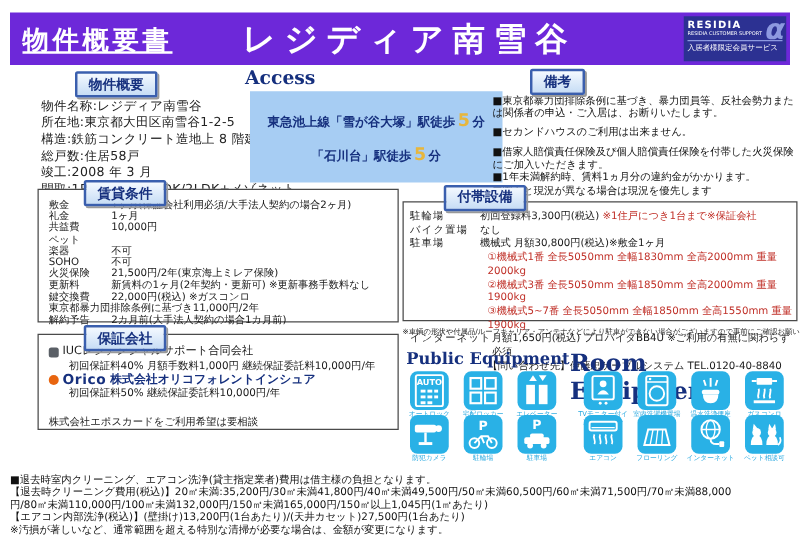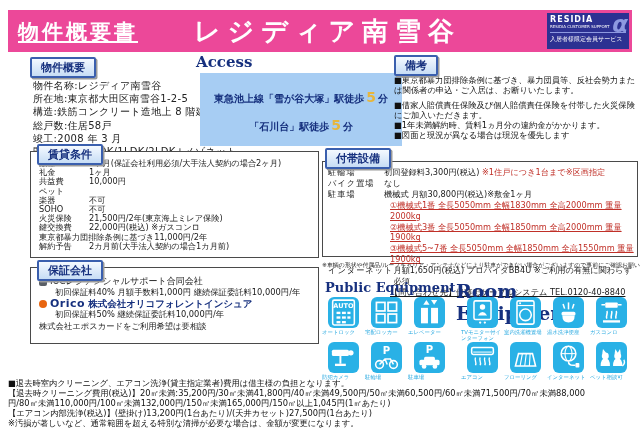--- a/index.html
+++ b/index.html
@@ -1,36 +1,36 @@
 <!DOCTYPE html>
 <html><head>
 <meta charset="utf-8">
 <style>
   html,body{margin:0;padding:0;}
   .page{position:relative;width:640px;height:443px;background:#ffffff;overflow:hidden;
         font-family:"DejaVu Sans","Liberation Sans",sans-serif;color:#1a1a1a;}
   .abs{position:absolute;}
 
   
-  .header{left:8px;top:10px;width:624px;height:42px;background:#ec4899;}
+  .header{left:8px;top:10px;width:624px;height:42px;background:#6d28d9;}
   .doc-title{left:10px;top:8px;font-size:21px;font-weight:bold;color:#ffffff;
              letter-spacing:3px;text-decoration:underline;}
   .prop-title{left:186px;top:4px;font-size:26px;font-weight:bold;color:#ffffff;letter-spacing:7px;}
   .logo{right:3px;top:3px;width:82px;height:36px;background:#2c3192;color:#ffffff;
         padding:2px 3px;box-sizing:border-box;overflow:hidden;}
   .logo-brand{font-size:8px;font-weight:bold;letter-spacing:1px;line-height:9px;}
   .logo-sub{font-size:4px;line-height:5px;}
   .logo-alpha{position:absolute;right:1px;top:-2px;font-size:23px;font-style:italic;
               font-weight:bold;color:#8d99e0;}
   .logo-tag{font-size:6px;line-height:8px;margin-top:3px;border-top:1px solid #8d99e0;padding-top:2px;}
 
   
   .tab{position:absolute;background:linear-gradient(180deg,#f4f9ff,#c7ddf5);
        border:2px solid #3a5fae;border-radius:2px;color:#16307e;font-weight:bold;
-       font-size:11px;line-height:1;padding:3px 9px;box-shadow:1.5px 1.5px 0 #9a9a9a;z-index:3;}
+       font-size:11px;line-height:1;padding:3px 9px;box-shadow:1.5px 1.5px 0 #9a9a9a;z-index:3;margin-left:30px;}
 
   
   .ov-lines{left:33px;top:79px;font-size:10px;line-height:13.2px;letter-spacing:0.3px;color:#222;}
 
   
   .serif-h{font-family:"DejaVu Serif","Liberation Serif",serif;color:#16307e;font-weight:bold;}
   .access-h{left:196px;top:53px;font-size:15px;}
   .access-box{left:200px;top:73px;width:202px;height:73px;background:#a7cdf3;
               text-align:center;color:#16307e;font-weight:bold;font-size:10px;}
   .access-line1{margin-top:16px;}
@@ -49,38 +49,38 @@
   .r-row{display:flex;font-size:8.2px;line-height:9.2px;}
   .r-label{min-width:50px;flex-shrink:0;}
   .guar-box{left:30px;top:267px;width:289px;height:77px;}
   .guar-inner{padding:8px 4px 0 8px;font-size:8.3px;line-height:11px;}
   .g-ind{padding-left:16px;}
   .g-co1{display:flex;align-items:center;gap:3px;font-size:9px;}
   .iuc-mark{display:inline-block;width:8px;height:8px;background:#5a5f66;border-radius:2px;}
   .g-co2{display:flex;align-items:center;gap:3px;font-size:9.5px;font-weight:bold;color:#16307e;}
   .orico-dot{display:inline-block;width:8px;height:8px;background:#e8650f;border-radius:50%;}
   .orico-word{font-size:11px;font-weight:bold;color:#16307e;letter-spacing:0.5px;}
-  .g-epos{margin-top:1px;color:#222;}
+  .g-epos{margin-top:12px;color:#222;}
 
   
   .equip-box{left:322px;top:161px;width:316px;height:96px;}
   .equip-rows{padding:5px 3px 0 5px;}
   .e-row{display:flex;font-size:8.2px;line-height:10.9px;}
   .e-label{min-width:56px;flex-shrink:0;letter-spacing:1px;}
   .red{color:#c03028;}
-  .e-detail{padding-left:62px;font-size:8.2px;line-height:10.9px;text-decoration:underline;}
+  .e-detail{padding-left:62px;font-size:8.2px;line-height:10.9px;}
   .equip-note{left:322px;top:261px;width:318px;font-size:5.9px;color:#222;white-space:nowrap;}
 
   
   .pub-h{left:325px;top:280px;font-size:13px;}
   .room-h{left:456px;top:280px;font-size:19px;}
   .grid{position:absolute;display:grid;}
   .pub-grid{left:322px;top:297px;grid-template-columns:repeat(3,43px);}
   .room-grid{left:461px;top:297px;grid-template-columns:repeat(4,43px);}
-  .cell{width:43px;height:45px;}
+  .cell{width:43px;height:35px;text-align:center;}
   .tile{width:31px;height:31px;margin:0 auto;background:#29b1e6;border-radius:6px;
         display:flex;align-items:center;justify-content:center;}
   .tile svg{display:block;}
   .cell-label{font-size:5.4px;line-height:6px;color:#29a9e0;margin-top:1px;}
 
   
   .footer{left:8px;top:379px;width:586px;font-size:8.3px;line-height:9.9px;color:#111;}
   .f-air{margin-top:0.5px;}
 </style>
 </head>
@@ -111,20 +111,21 @@
 
   <div class="abs serif-h access-h">Access</div>
   <div class="abs access-box">
     <div class="access-line1"><span>東急池上線「雪が谷大塚」駅徒歩</span><span class="min-num">5</span><span>分</span></div>
     <div class="access-line2"><span>「石川台」駅徒歩</span><span class="min-num">5</span><span>分</span></div>
   </div>
 
   <div class="tab" style="left:394px;top:55px;">備考</div>
   <div class="abs remarks">
     <div class="remark-gap-a">■東京都暴力団排除条例に基づき、暴力団員等、反社会勢力または関係者の申込・ご入居は、お断りいたします。</div>
+    <div class="remark-gap-b">■セカンドハウスのご利用は出来ません。</div>
     <div>■借家人賠償責任保険及び個人賠償責任保険を付帯した火災保険にご加入いただきます。</div>
     <div>■1年未満解約時、賃料1ヵ月分の違約金がかかります。</div>
     <div>■図面と現況が異なる場合は現況を優先します</div>
   </div>
 
   <div class="tab" style="left:37px;top:144px;">賃貸条件</div>
   <div class="box rental-box">
     <div class="rental-rows">
       <div class="r-row">
           <span class="r-label">敷金</span>
@@ -145,20 +146,24 @@
           <span class="r-label">楽器</span>
           <span>不可</span>
         </div>
       <div class="r-row">
           <span class="r-label">SOHO</span>
           <span>不可</span>
         </div>
       <div class="r-row">
           <span class="r-label">火災保険</span>
           <span>21,500円/2年(東京海上ミレア保険)</span>
+        </div>
+      <div class="r-row">
+          <span class="r-label">更新料</span>
+          <span>新賃料の1ヶ月(2年契約・更新可) ※更新事務手数料なし</span>
         </div>
       <div class="r-row">
           <span class="r-label">鍵交換費</span>
           <span>22,000円(税込) ※ガスコンロ</span>
         </div>
       <div class="r-row">
           <span class="r-label">東京都暴力団排除条例に基づき</span>
           <span>11,000円/2年</span>
         </div>
       <div class="r-row">
@@ -184,21 +189,21 @@
       <div class="g-ind">初回保証料50% 継続保証委託料10,000円/年</div>
       <div class="g-epos">株式会社エポスカードをご利用希望は要相談</div>
     </div>
   </div>
 
   <div class="tab" style="left:325px;top:148px;font-family:Liberation Serif, serif;">付帯設備</div>
   <div class="box equip-box">
     <div class="equip-rows">
       <div class="e-row">
           <span class="e-label">駐輪場</span>
-          <span><span>初回登録料3,300円(税込) </span><span class="red">※1住戸につき1台まで※区画指定</span></span>
+          <span><span>初回登録料3,300円(税込) </span><span class="red">※1住戸につき1台まで※保証会社</span></span>
         </div>
       <div class="e-row">
           <span class="e-label">バイク置場</span>
           <span>なし</span>
         </div>
       <div class="e-row">
           <span class="e-label">駐車場</span>
           <span>機械式 月額30,800円(税込)※敷金1ヶ月</span>
         </div>
       <div class="e-detail red">①機械式1番 全長5050mm 全幅1830mm 全高2000mm 重量2000kg</div>

